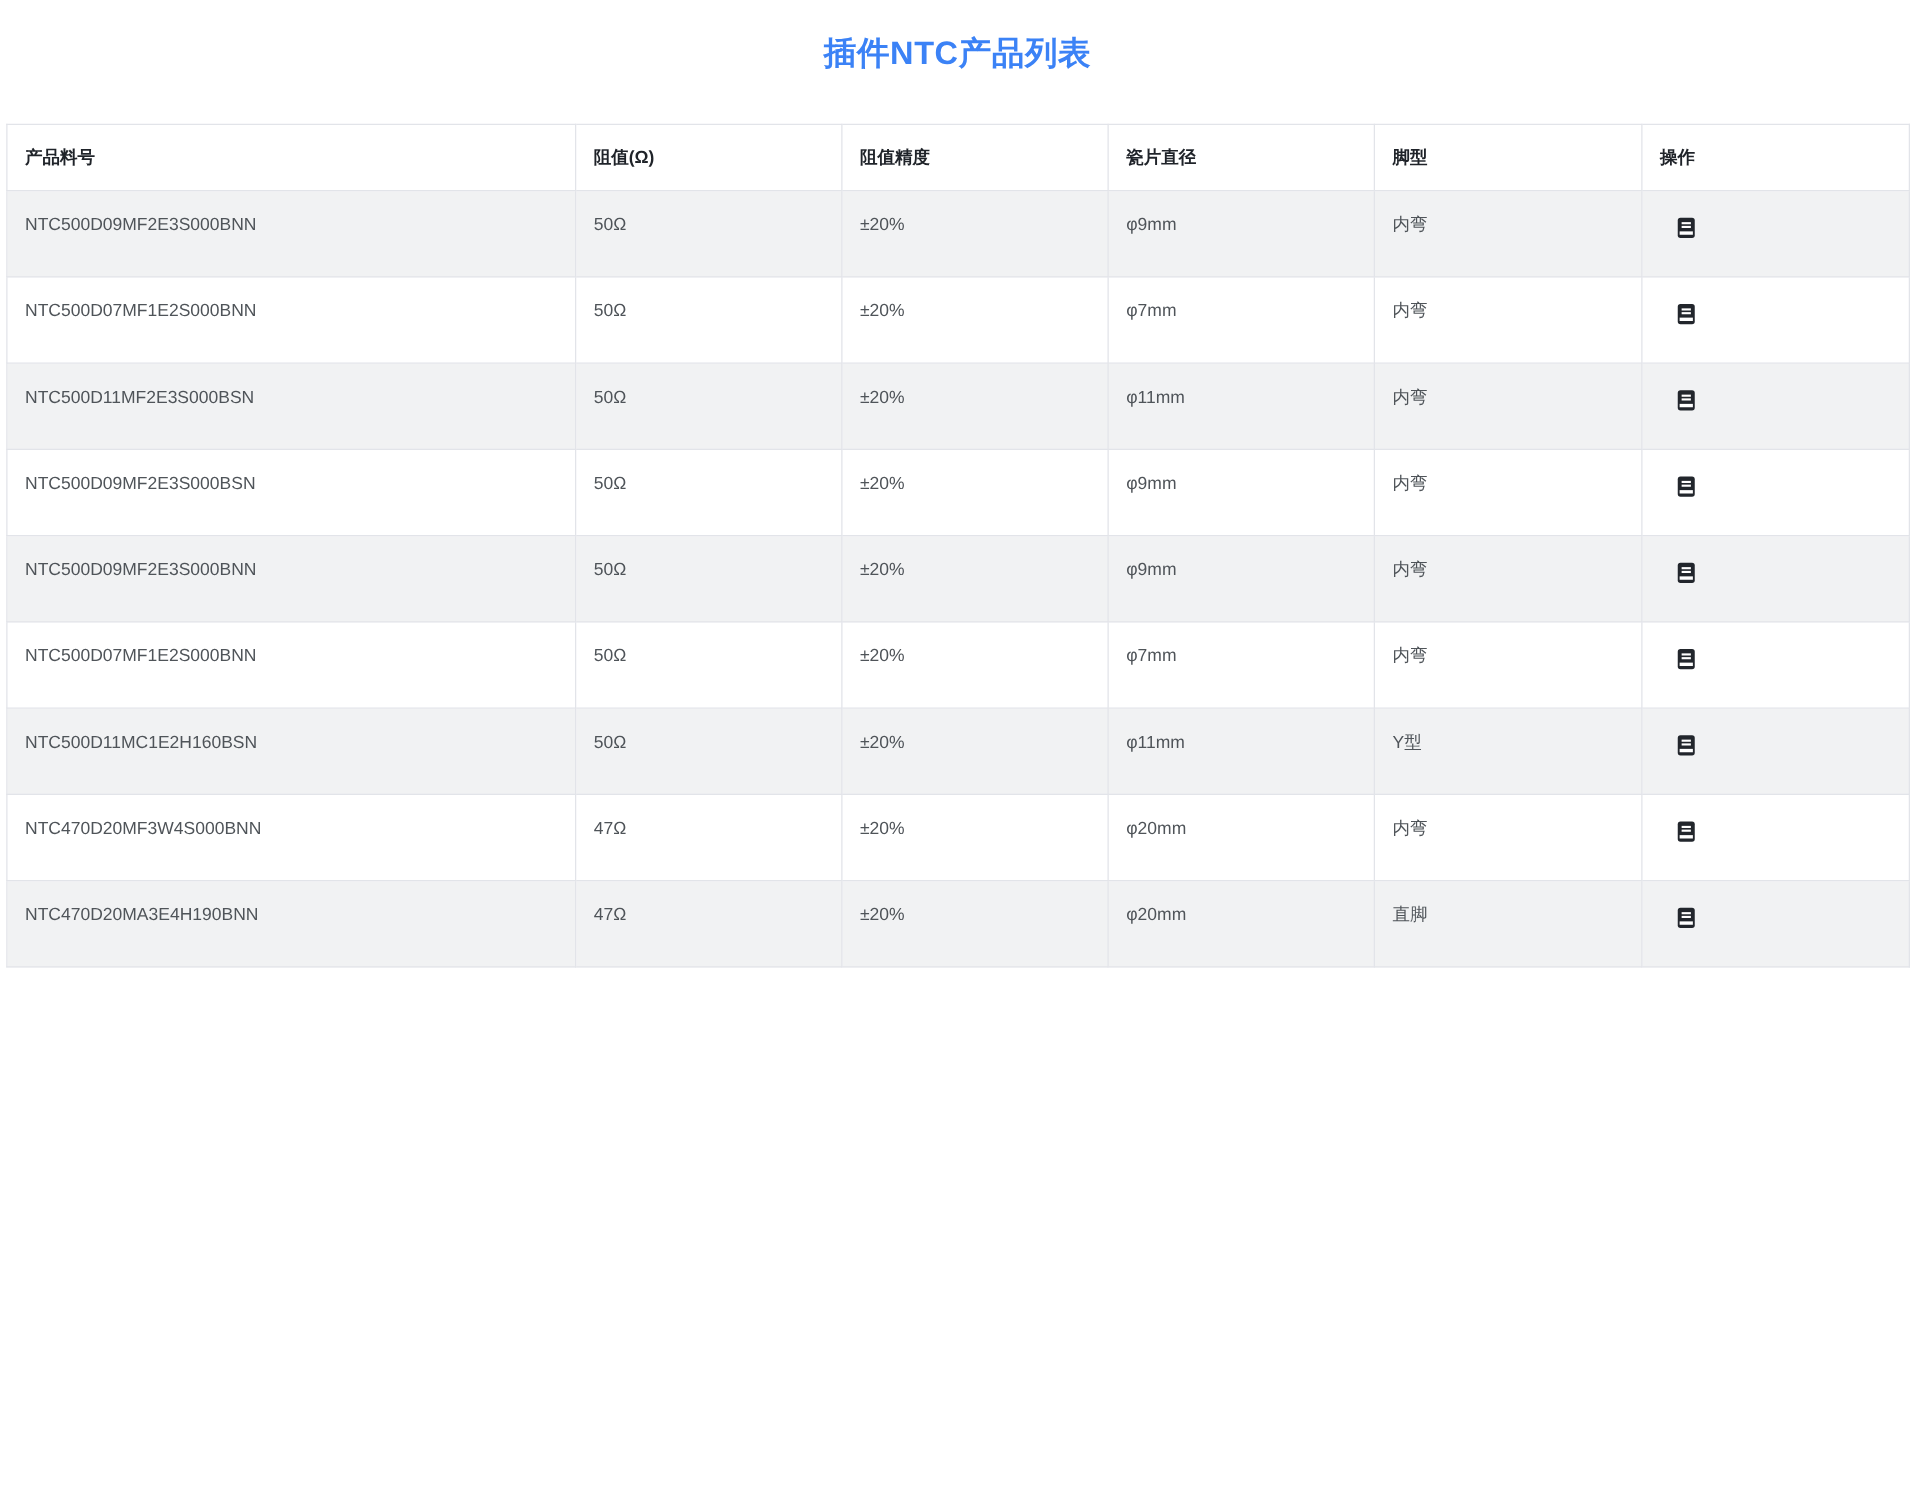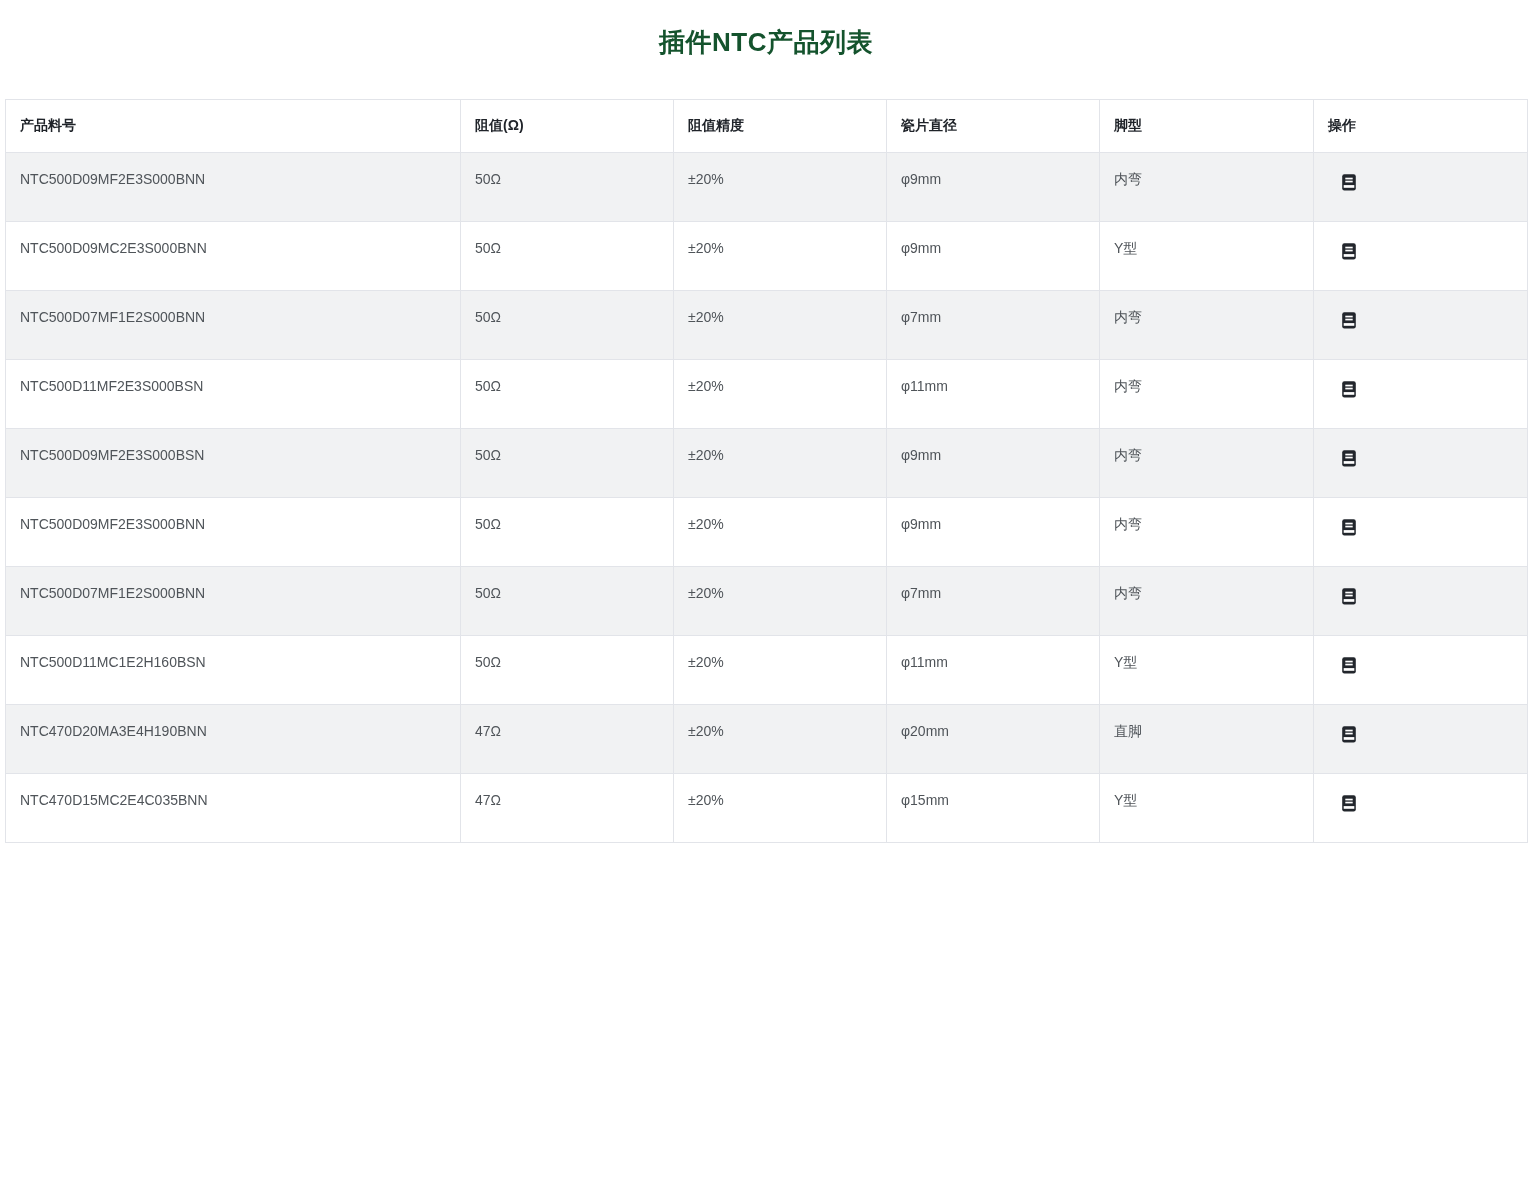--- a/index.html
+++ b/index.html
@@ -9,21 +9,21 @@
     background: #ffffff;
     font-family: "Liberation Sans", "DejaVu Sans", sans-serif;
     overflow: hidden;
   }
   .page-title {
     margin-top: 26px;
     text-align: center;
     font-size: 26px;
     line-height: 33px;
     font-weight: 700;
-    color: #14532d;
+    color: #3b82f6;
     letter-spacing: 0.5px;
   }
   .table-wrap {
     margin: 40px 4px 0 5px;
   }
   table.product-table {
     width: 100%;
     border-collapse: collapse;
     table-layout: fixed;
   }
@@ -101,39 +101,20 @@
             <rect x="2.2" y="1.2" width="13.6" height="16.2" rx="2.2" fill="#22262c"></rect>
             <rect x="5.3" y="4.7" width="7.4" height="1.7" fill="#ffffff"></rect>
             <rect x="5.3" y="7.7" width="7.4" height="1.7" fill="#ffffff"></rect>
             <rect x="3.7" y="12.1" width="10.6" height="2.7" fill="#ffffff"></rect>
           </svg>
         </span>
       </button>
     </td>
   </tr>
         <tr>
-    <td>NTC500D09MC2E3S000BNN</td>
-    <td>50Ω</td>
-    <td>±20%</td>
-    <td>φ9mm</td>
-    <td>Y型</td>
-    <td>
-      <button class="action-btn">
-        <span>
-          <svg width="18" height="19" viewBox="0 0 18 19" xmlns="http://www.w3.org/2000/svg">
-            <rect x="2.2" y="1.2" width="13.6" height="16.2" rx="2.2" fill="#22262c"></rect>
-            <rect x="5.3" y="4.7" width="7.4" height="1.7" fill="#ffffff"></rect>
-            <rect x="5.3" y="7.7" width="7.4" height="1.7" fill="#ffffff"></rect>
-            <rect x="3.7" y="12.1" width="10.6" height="2.7" fill="#ffffff"></rect>
-          </svg>
-        </span>
-      </button>
-    </td>
-  </tr>
-        <tr>
     <td>NTC500D07MF1E2S000BNN</td>
     <td>50Ω</td>
     <td>±20%</td>
     <td>φ7mm</td>
     <td>内弯</td>
     <td>
       <button class="action-btn">
         <span>
           <svg width="18" height="19" viewBox="0 0 18 19" xmlns="http://www.w3.org/2000/svg">
             <rect x="2.2" y="1.2" width="13.6" height="16.2" rx="2.2" fill="#22262c"></rect>
@@ -234,44 +215,44 @@
             <rect x="2.2" y="1.2" width="13.6" height="16.2" rx="2.2" fill="#22262c"></rect>
             <rect x="5.3" y="4.7" width="7.4" height="1.7" fill="#ffffff"></rect>
             <rect x="5.3" y="7.7" width="7.4" height="1.7" fill="#ffffff"></rect>
             <rect x="3.7" y="12.1" width="10.6" height="2.7" fill="#ffffff"></rect>
           </svg>
         </span>
       </button>
     </td>
   </tr>
         <tr>
+    <td>NTC470D20MF3W4S000BNN</td>
+    <td>47Ω</td>
+    <td>±20%</td>
+    <td>φ20mm</td>
+    <td>内弯</td>
+    <td>
+      <button class="action-btn">
+        <span>
+          <svg width="18" height="19" viewBox="0 0 18 19" xmlns="http://www.w3.org/2000/svg">
+            <rect x="2.2" y="1.2" width="13.6" height="16.2" rx="2.2" fill="#22262c"></rect>
+            <rect x="5.3" y="4.7" width="7.4" height="1.7" fill="#ffffff"></rect>
+            <rect x="5.3" y="7.7" width="7.4" height="1.7" fill="#ffffff"></rect>
+            <rect x="3.7" y="12.1" width="10.6" height="2.7" fill="#ffffff"></rect>
+          </svg>
+        </span>
+      </button>
+    </td>
+  </tr>
+        <tr>
     <td>NTC470D20MA3E4H190BNN</td>
     <td>47Ω</td>
     <td>±20%</td>
     <td>φ20mm</td>
     <td>直脚</td>
-    <td>
-      <button class="action-btn">
-        <span>
-          <svg width="18" height="19" viewBox="0 0 18 19" xmlns="http://www.w3.org/2000/svg">
-            <rect x="2.2" y="1.2" width="13.6" height="16.2" rx="2.2" fill="#22262c"></rect>
-            <rect x="5.3" y="4.7" width="7.4" height="1.7" fill="#ffffff"></rect>
-            <rect x="5.3" y="7.7" width="7.4" height="1.7" fill="#ffffff"></rect>
-            <rect x="3.7" y="12.1" width="10.6" height="2.7" fill="#ffffff"></rect>
-          </svg>
-        </span>
-      </button>
-    </td>
-  </tr>
-        <tr>
-    <td>NTC470D15MC2E4C035BNN</td>
-    <td>47Ω</td>
-    <td>±20%</td>
-    <td>φ15mm</td>
-    <td>Y型</td>
     <td>
       <button class="action-btn">
         <span>
           <svg width="18" height="19" viewBox="0 0 18 19" xmlns="http://www.w3.org/2000/svg">
             <rect x="2.2" y="1.2" width="13.6" height="16.2" rx="2.2" fill="#22262c"></rect>
             <rect x="5.3" y="4.7" width="7.4" height="1.7" fill="#ffffff"></rect>
             <rect x="5.3" y="7.7" width="7.4" height="1.7" fill="#ffffff"></rect>
             <rect x="3.7" y="12.1" width="10.6" height="2.7" fill="#ffffff"></rect>
           </svg>
         </span>

